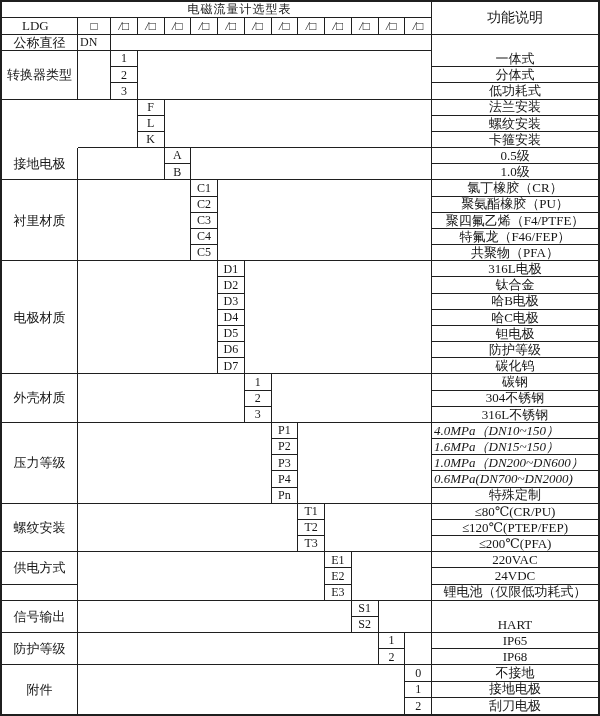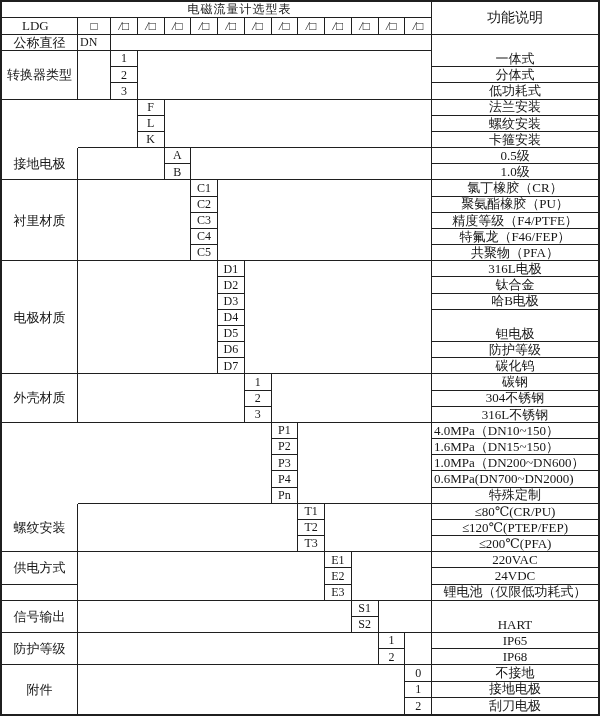--- a/index.html
+++ b/index.html
@@ -25,21 +25,21 @@
   }
   .no-r{border-right:none;}
   .no-b{border-bottom:none;}
   .title{font-size:12px;letter-spacing:1px;padding-left:46px;}
   .fhead{font-size:14px;}
   .lab{font-size:13px;}
   .code{font-size:12px;}
   .slot{font-style:italic;font-size:12px;letter-spacing:0px;}
   .ldg{justify-content:flex-start;padding-left:20px;}
   .dn{justify-content:flex-start;padding-left:2px;font-size:12px;}
-  .la{justify-content:flex-start;padding-left:2px;}
+  .la{justify-content:flex-start;padding-left:2px;font-style:italic;}
 </style>
 </head>
 <body>
 
 <div class="sheet">
 
   <div class="c title" style="grid-area:1/1/2/15">电磁流量计选型表</div>
   <div class="c fhead no-r" style="grid-area:1/15/3/16">功能说明</div>
 
   <div class="c ldg" style="grid-area:2/1/3/2">LDG</div>
@@ -91,51 +91,53 @@
   <div class="c lab" style="grid-area:12/1/17/2">衬里材质</div>
   <div class="c" style="grid-area:12/2/17/6"></div>
   <div class="c code" style="grid-area:12/6/13/7">C1</div>
   <div class="c code" style="grid-area:13/6/14/7">C2</div>
   <div class="c code" style="grid-area:14/6/15/7">C3</div>
   <div class="c code" style="grid-area:15/6/16/7">C4</div>
   <div class="c code" style="grid-area:16/6/17/7">C5</div>
   <div class="c" style="grid-area:12/7/17/15"></div>
   <div class="c no-r" style="grid-area:12/15/13/16">氯丁橡胶（CR）</div>
   <div class="c no-r" style="grid-area:13/15/14/16">聚氨酯橡胶（PU）</div>
-  <div class="c no-r" style="grid-area:14/15/15/16">精度等级（F4/PTFE）</div>
+  <div class="c no-r" style="grid-area:14/15/15/16">聚四氟乙烯（F4/PTFE）</div>
   <div class="c no-r" style="grid-area:15/15/16/16">特氟龙（F46/FEP）</div>
   <div class="c no-r" style="grid-area:16/15/17/16">共聚物（PFA）</div>
 
   <div class="c lab" style="grid-area:17/1/24/2">电极材质</div>
   <div class="c" style="grid-area:17/2/24/7"></div>
   <div class="c code" style="grid-area:17/7/18/8">D1</div>
   <div class="c code" style="grid-area:18/7/19/8">D2</div>
   <div class="c code" style="grid-area:19/7/20/8">D3</div>
   <div class="c code" style="grid-area:20/7/21/8">D4</div>
   <div class="c code" style="grid-area:21/7/22/8">D5</div>
   <div class="c code" style="grid-area:22/7/23/8">D6</div>
   <div class="c code" style="grid-area:23/7/24/8">D7</div>
   <div class="c" style="grid-area:17/8/24/15"></div>
   <div class="c no-r" style="grid-area:17/15/18/16">316L电极</div>
   <div class="c no-r" style="grid-area:18/15/19/16">钛合金</div>
   <div class="c no-r" style="grid-area:19/15/20/16">哈B电极</div>
+  <div class="c no-r" style="grid-area:20/15/21/16">哈C电极</div>
   <div class="c no-r" style="grid-area:21/15/22/16">钽电极</div>
   <div class="c no-r" style="grid-area:22/15/23/16">防护等级</div>
   <div class="c no-r" style="grid-area:23/15/24/16">碳化钨</div>
 
   <div class="c lab" style="grid-area:24/1/27/2">外壳材质</div>
   <div class="c" style="grid-area:24/2/27/8"></div>
   <div class="c code" style="grid-area:24/8/25/9">1</div>
   <div class="c code" style="grid-area:25/8/26/9">2</div>
   <div class="c code" style="grid-area:26/8/27/9">3</div>
   <div class="c" style="grid-area:24/9/27/15"></div>
   <div class="c no-r" style="grid-area:24/15/25/16">碳钢</div>
   <div class="c no-r" style="grid-area:25/15/26/16">304不锈钢</div>
   <div class="c no-r" style="grid-area:26/15/27/16">316L不锈钢</div>
 
+  <div class="c lab" style="grid-area:27/1/32/2">压力等级</div>
   <div class="c" style="grid-area:27/2/32/9"></div>
   <div class="c code" style="grid-area:27/9/28/10">P1</div>
   <div class="c code" style="grid-area:28/9/29/10">P2</div>
   <div class="c code" style="grid-area:29/9/30/10">P3</div>
   <div class="c code" style="grid-area:30/9/31/10">P4</div>
   <div class="c code" style="grid-area:31/9/32/10">Pn</div>
   <div class="c" style="grid-area:27/10/32/15"></div>
   <div class="c no-r la" style="grid-area:27/15/28/16">4.0MPa（DN10~150）</div>
   <div class="c no-r la" style="grid-area:28/15/29/16">1.6MPa（DN15~150）</div>
   <div class="c no-r la" style="grid-area:29/15/30/16">1.0MPa（DN200~DN600）</div>

